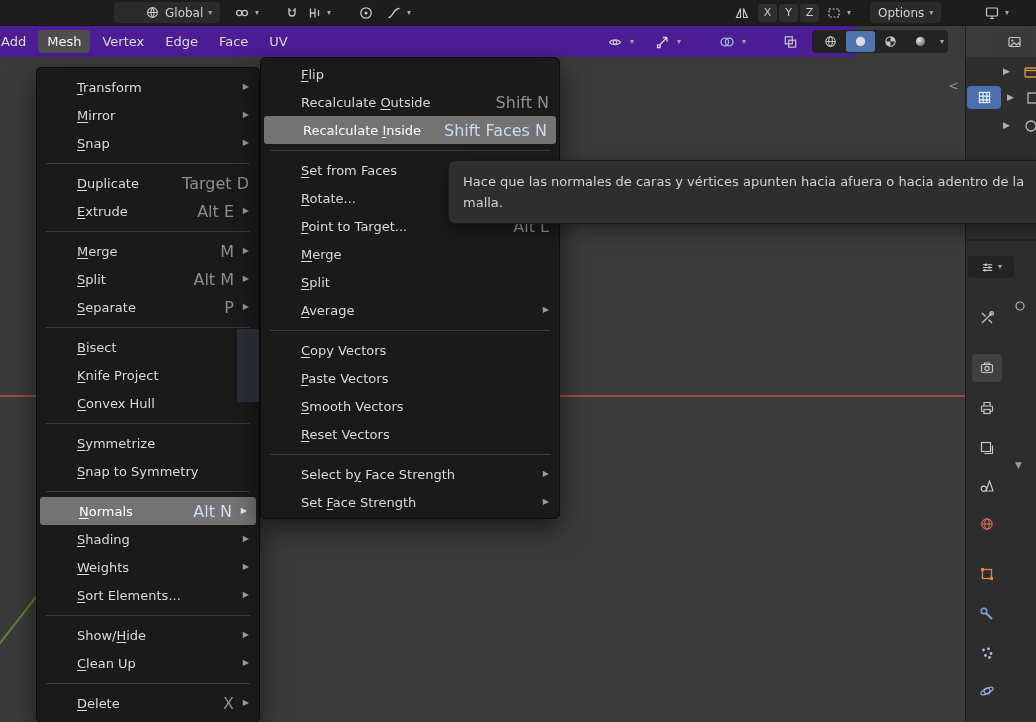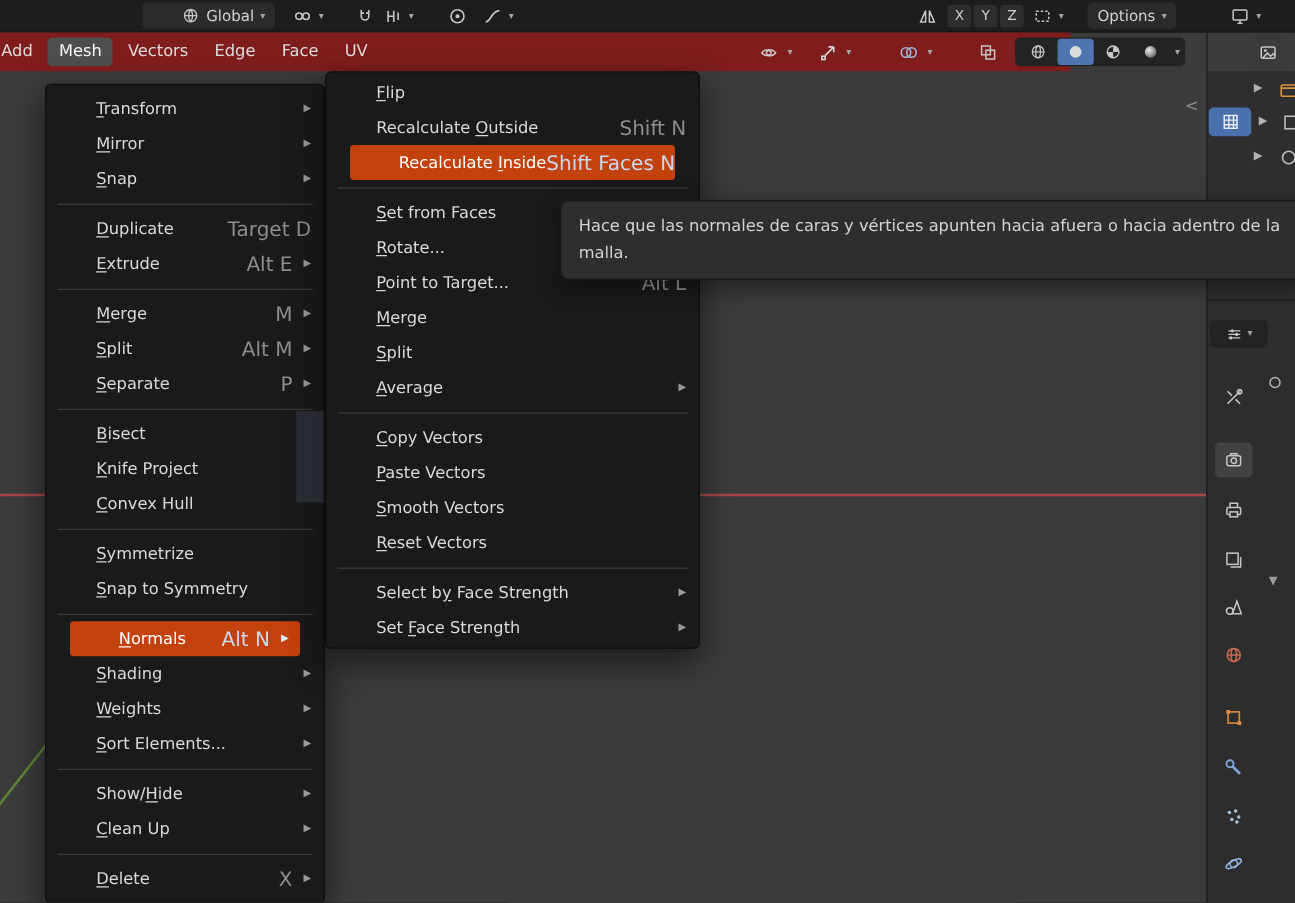--- a/index.html
+++ b/index.html
@@ -17,21 +17,21 @@
   
   #topbar{position:absolute;left:0;top:0;width:1036px;height:26px;background:#1d1d1d;z-index:5;border-bottom:1px solid #161616;}
   .tb{position:absolute;top:2px;height:21px;display:flex;align-items:center;gap:5px;color:#d2d2d2;font-size:12px;white-space:nowrap;}
   .tile{background:#2b2b2b;border-radius:4px;padding:0 8px;}
   .chev{font-size:8px;color:#a5a5a5;line-height:1;}
   .axgrp{display:flex;gap:2px;}
   .axbtn{width:19px;height:18px;background:#2e2e2e;border-radius:3px;color:#cfcfcf;font-size:11px;
          display:flex;align-items:center;justify-content:center;}
 
   
-  #vpheader{position:absolute;left:0;top:26px;width:856px;height:31px;background:#7f1d1d;z-index:5;}
+  #vpheader{position:absolute;left:0;top:26px;width:856px;height:31px;background:#4c1d95;z-index:5;}
   #menutabs{position:absolute;left:-8px;top:4px;display:flex;}
   .mtab{font-size:13px;color:#dcdcdc;padding:3px 9px;margin-right:3px;border-radius:4px;line-height:17px;white-space:nowrap;}
   .mtab.active{background:#4e4e4e;color:#f4f4f4;}
   .hgrp{position:absolute;top:4px;height:23px;display:flex;align-items:center;gap:6px;}
   #shadingpill{position:absolute;left:812px;top:4px;height:23px;background:#232323;border-radius:4px;
                display:flex;align-items:center;padding:0 4px;gap:1px;}
   .shbtn{width:29px;height:21px;border-radius:3px;display:flex;align-items:center;justify-content:center;}
   .shbtn.active{background:#4f74b0;}
   #imgtile{position:absolute;left:996px;top:3px;width:36px;height:25px;background:#3a3a3a;border-radius:4px;
            display:flex;align-items:center;justify-content:center;}
@@ -54,21 +54,21 @@
   
   .menu{position:absolute;background:#1a1a1a;border:1px solid #0e0e0e;border-radius:5px;
         box-shadow:0 10px 26px rgba(0,0,0,.55);z-index:10;}
   #meshMenu{left:36px;top:67px;width:224px;padding:5px 0;}
   #normalsMenu{left:260px;top:57px;width:300px;padding:2px 0;}
   .mi{height:28px;display:flex;align-items:center;padding:0 10px 0 40px;font-size:13px;color:#d9d9d9;white-space:nowrap;}
   .mi u{text-underline-offset:2px;}
   .mi .ri{margin-left:auto;display:flex;align-items:center;gap:5px;}
   .sc{font-size:16px;color:#8d8d8d;}
   .arr{font-size:8px;color:#9a9a9a;width:10px;text-align:right;line-height:1;}
-  .mi.hl{background:#c2410c;border-radius:3px;margin:0 19px;padding:0 9px 0 39px;color:#ffffff;}
+  .mi.hl{background:#737373;border-radius:3px;margin:0 3px;padding:0 9px 0 39px;color:#ffffff;}
   .mi.hl .sc{color:#ccd9ee;}
   .mi.hl .arr{color:#e2eaf7;}
   .msep{border-top:1px solid #3a3a3a;margin:6px 9px 5px 9px;}
 
   #glimpse{position:absolute;left:237px;top:329px;width:22px;height:73px;background:rgba(145,165,205,.14);
            z-index:11;pointer-events:none;}
 
   
   #tooltip{position:absolute;left:448px;top:160px;width:600px;background:#2e2e2e;border:1px solid #191919;
            border-radius:7px;padding:10px 14px;font-size:13px;line-height:21px;color:#d2d2d2;z-index:30;
@@ -154,21 +154,21 @@
           <path d="M6 13.5h4M8 11v2.5"></path>
       </svg>
       <span class="chev">▾</span>
     </div>
   </div>
 
   <div id="vpheader">
     <div id="menutabs">
         <div class="mtab">Add</div>
         <div class="mtab active">Mesh</div>
-        <div class="mtab">Vectors</div>
+        <div class="mtab">Vertex</div>
         <div class="mtab">Edge</div>
         <div class="mtab">Face</div>
         <div class="mtab">UV</div>
       </div>
 
     <div class="hgrp" style="left:606px;">
       <svg class="ic" width="18" height="16" viewBox="0 0 16 16" stroke="#c6c6c6" fill="none" stroke-width="1.2">
         <path d="M2.5 8.2C4.5 5 11.5 5 13.5 8.2 11.5 11.4 4.5 11.4 2.5 8.2z"></path>
           <circle cx="8" cy="8.2" r="1.8"></circle>
       </svg>

